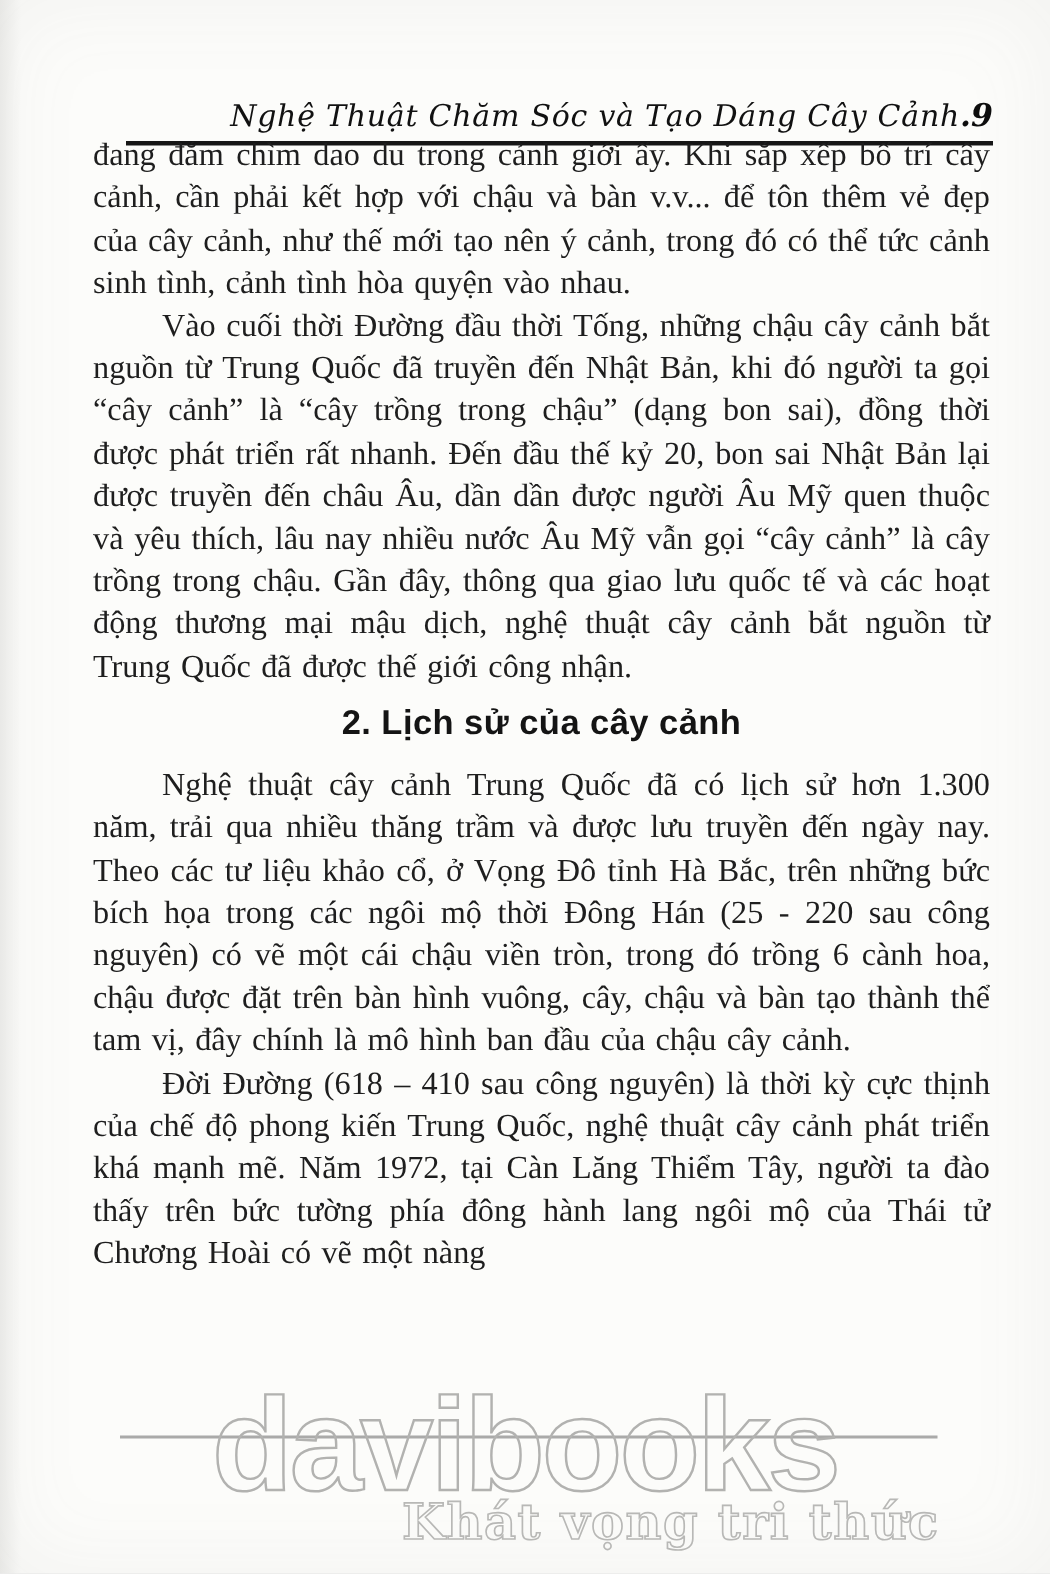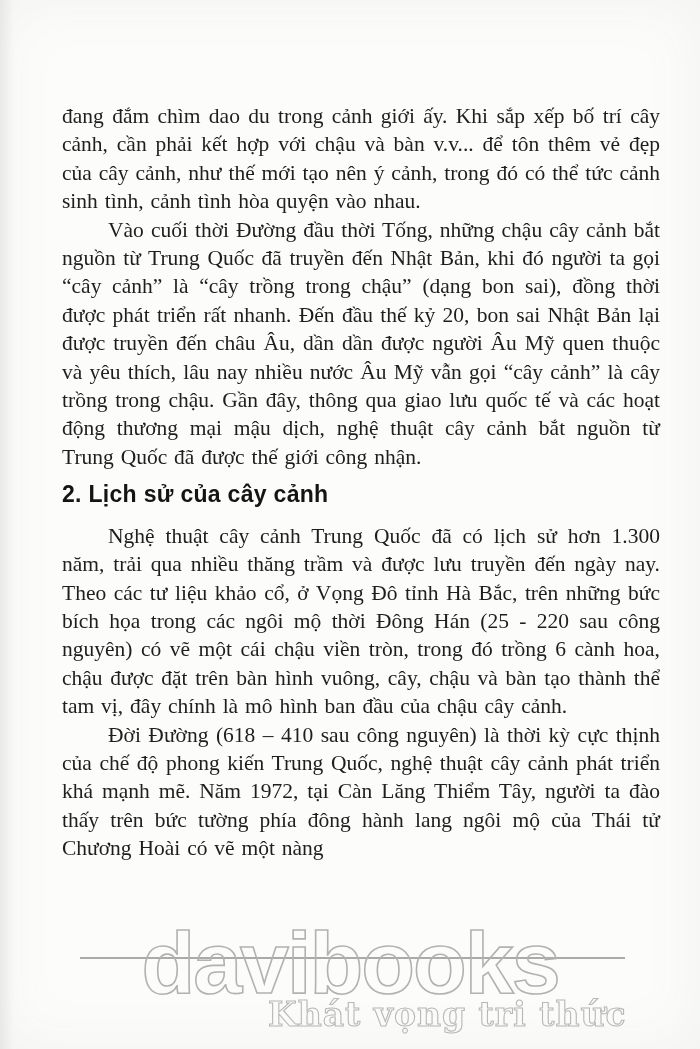--- a/index.html
+++ b/index.html
@@ -46,36 +46,37 @@
   .running-header .pagenum {
     font-family: "DejaVu Serif", serif;
     font-weight: bold;
     font-style: italic;
     font-size: 21px;
     color: #0d0d0d;
   }
   .page-body {
     position: absolute;
     left: 62px;
-    top: 102px;
+    top: 89px;
     width: 598px;
     font-size: 21.5px;
     line-height: 28.4px;
     text-align: justify;
   }
   .page-body p {
     margin: 0;
     text-indent: 46px;
     word-spacing: 1.5px;
   }
   .page-body p.no-indent {
     text-indent: 0;
   }
   .section-heading {
     margin: 9px 0 13px 0;
+    text-align: center;
     font-family: "Liberation Sans", sans-serif;
     font-weight: bold;
     font-size: 23px;
     letter-spacing: 0.3px;
     color: #141414;
     text-indent: 0;
   }
   .watermark {
     position: absolute;
     left: 0; top: 0;
@@ -116,20 +117,23 @@
     -webkit-text-stroke: 1.1px #b8b8b6;
   }
 </style>
 </head>
 <body>
 
 <div class="page">
 
   <div class="scan-edge"></div>
 
+  <div class="running-header">
+    <span class="title">Nghệ Thuật Chăm Sóc và Tạo Dáng Cây Cảnh</span><span class="pagenum">.9</span>
+  </div>
 
   <div class="page-body">
     <p class="no-indent">đang đắm chìm dao du trong cảnh giới ấy. Khi sắp xếp bố trí cây cảnh, cần phải kết hợp với chậu và bàn v.v... để tôn thêm vẻ đẹp của cây cảnh, như thế mới tạo nên ý cảnh, trong đó có thể tức cảnh sinh tình, cảnh tình hòa quyện vào nhau.</p>
     <p>Vào cuối thời Đường đầu thời Tống, những chậu cây cảnh bắt nguồn từ Trung Quốc đã truyền đến Nhật Bản, khi đó người ta gọi “cây cảnh” là “cây trồng trong chậu” (dạng bon sai), đồng thời được phát triển rất nhanh. Đến đầu thế kỷ 20, bon sai Nhật Bản lại được truyền đến châu Âu, dần dần được người Âu Mỹ quen thuộc và yêu thích, lâu nay nhiều nước Âu Mỹ vẫn gọi “cây cảnh” là cây trồng trong chậu. Gần đây, thông qua giao lưu quốc tế và các hoạt động thương mại mậu dịch, nghệ thuật cây cảnh bắt nguồn từ Trung Quốc đã được thế giới công nhận.</p>
     <h2 class="section-heading">2. Lịch sử của cây cảnh</h2>
     <p>Nghệ thuật cây cảnh Trung Quốc đã có lịch sử hơn 1.300 năm, trải qua nhiều thăng trầm và được lưu truyền đến ngày nay. Theo các tư liệu khảo cổ, ở Vọng Đô tỉnh Hà Bắc, trên những bức bích họa trong các ngôi mộ thời Đông Hán (25 - 220 sau công nguyên) có vẽ một cái chậu viền tròn, trong đó trồng 6 cành hoa, chậu được đặt trên bàn hình vuông, cây, chậu và bàn tạo thành thể tam vị, đây chính là mô hình ban đầu của chậu cây cảnh.</p>
     <p>Đời Đường (618 – 410 sau công nguyên) là thời kỳ cực thịnh của chế độ phong kiến Trung Quốc, nghệ thuật cây cảnh phát triển khá mạnh mẽ. Năm 1972, tại Càn Lăng Thiểm Tây, người ta đào thấy trên bức tường phía đông hành lang ngôi mộ của Thái tử Chương Hoài có vẽ một nàng</p>
   </div>
 
   <div class="watermark">

